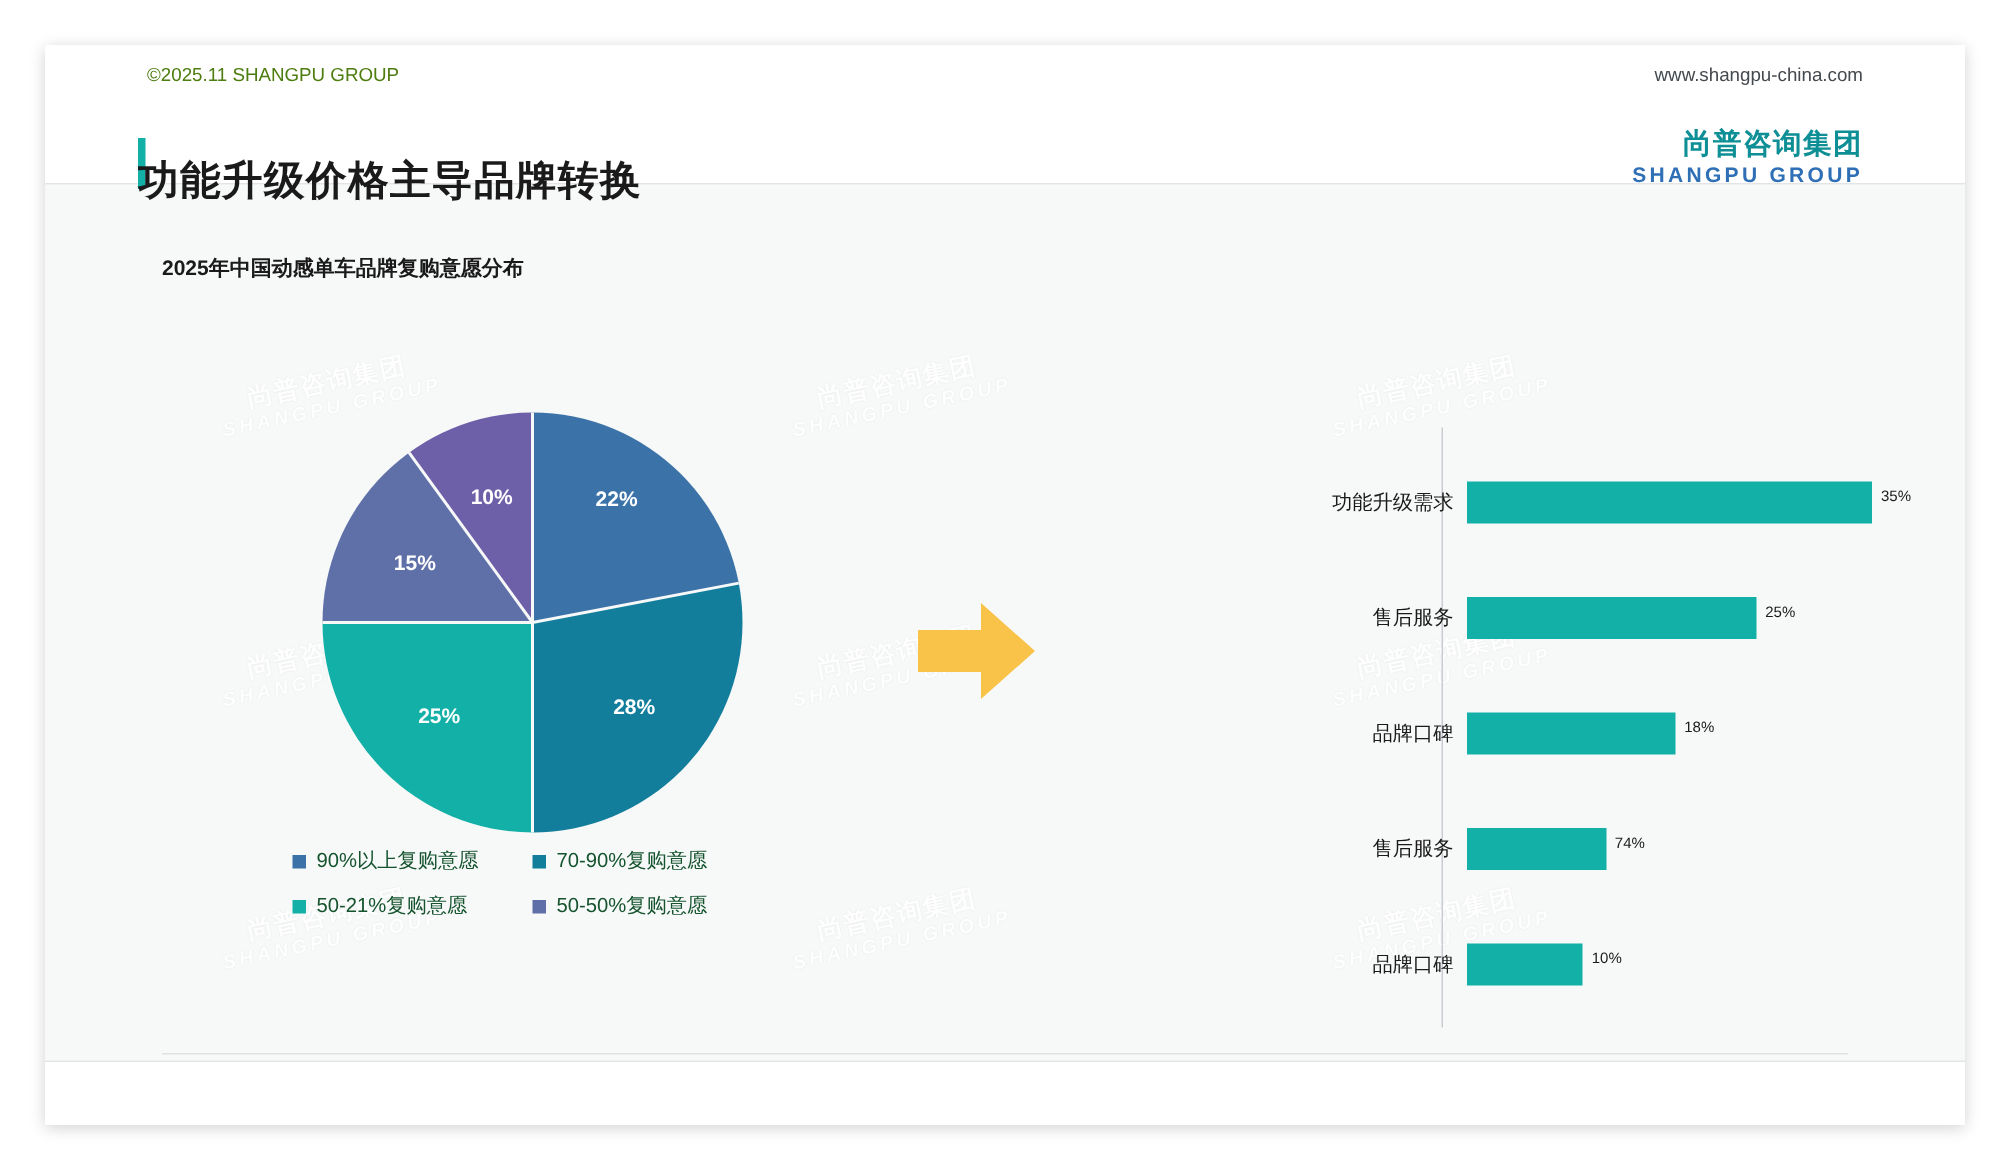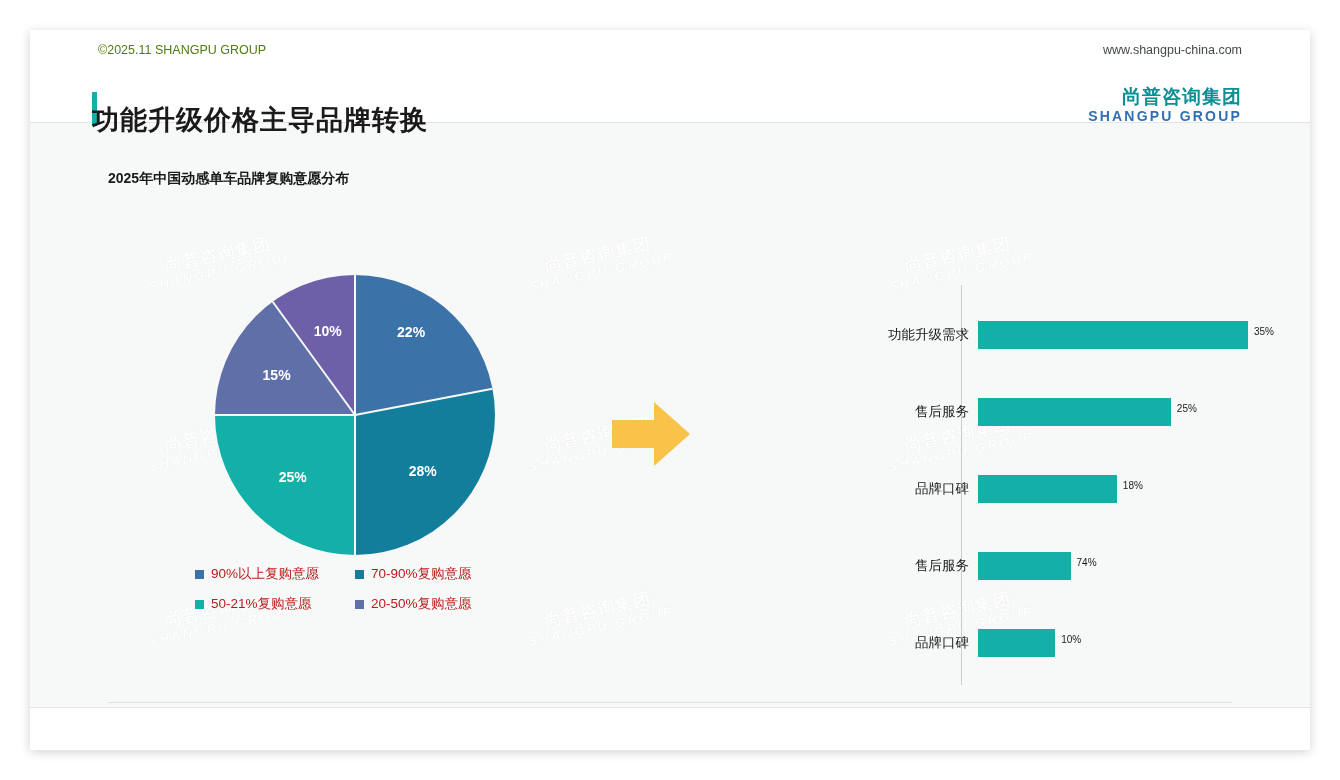--- a/index.html
+++ b/index.html
@@ -137,21 +137,21 @@
   }
   .legend-row {
     display: flex;
     margin-bottom: 12px;
   }
   .legend-item {
     width: 160px;
     display: flex;
     align-items: center;
     font-size: 13.5px;
-    color: #b91c1c;
+    color: #14532d;
     white-space: nowrap;
   }
   .legend-item .sq {
     width: 9px;
     height: 9px;
     margin-right: 7px;
     flex: 0 0 auto;
   }
   
   .arrow {
@@ -331,21 +331,21 @@
           <span>70-90%复购意愿</span>
         </div>
       </div>
       <div class="legend-row">
         <div class="legend-item">
           <span class="sq" style="background: rgb(18, 176, 166);"></span>
           <span>50-21%复购意愿</span>
         </div>
         <div class="legend-item">
           <span class="sq" style="background: rgb(95, 111, 168);"></span>
-          <span>20-50%复购意愿</span>
+          <span>50-50%复购意愿</span>
         </div>
       </div>
     </div>
 
   <div class="arrow">
     <svg width="84" height="72" viewBox="0 0 84 72">
       <polygon points="2,22 44,22 44,4 80,36 44,68 44,50 2,50" fill="#f9c349"></polygon>
     </svg>
   </div>
 

